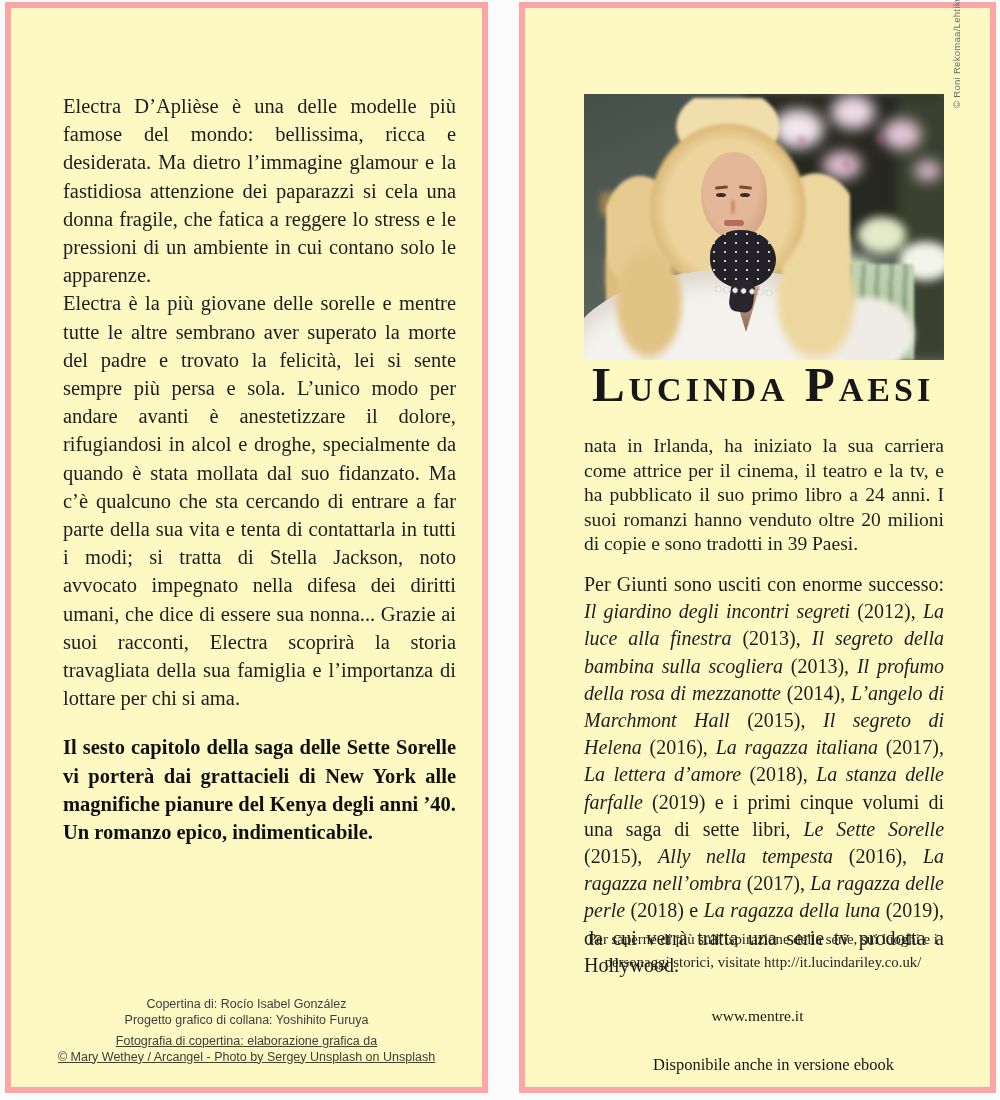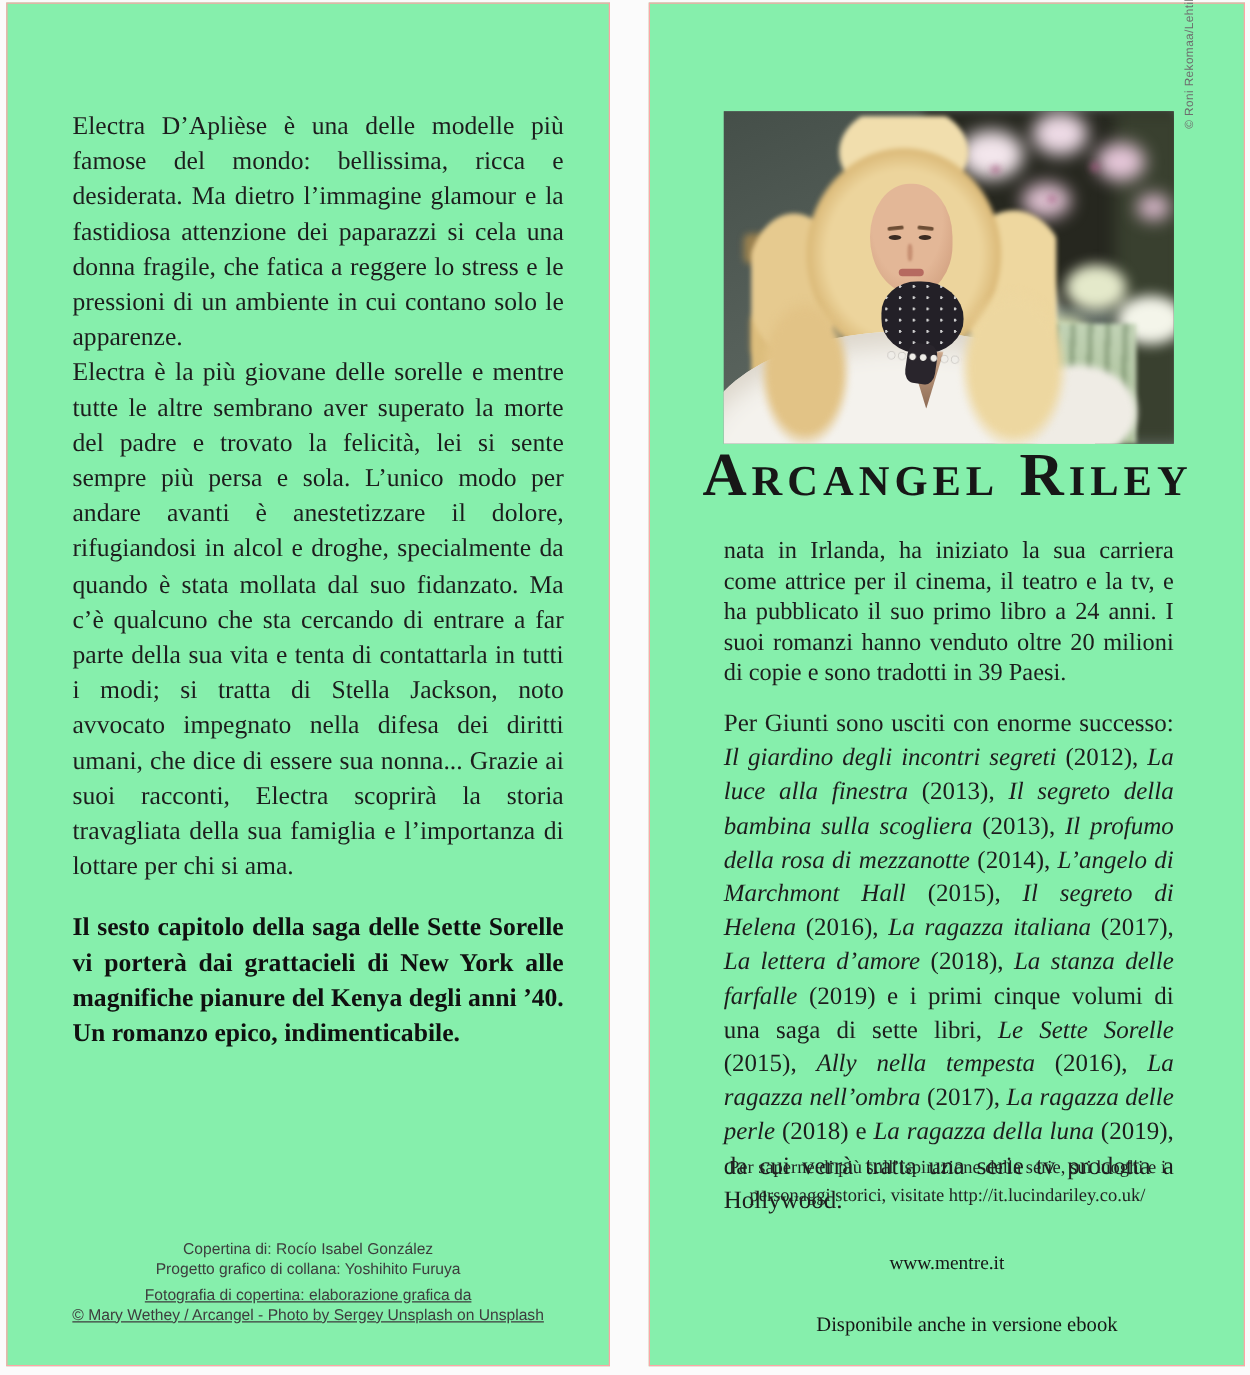--- a/index.html
+++ b/index.html
@@ -4,22 +4,22 @@
 <style>
   html,body{margin:0;padding:0;}
   body{
     width:1000px;height:1100px;position:relative;
     background:#fbfbfb;
     font-family:"Liberation Serif", serif;
     color:#1d1d1d;
     overflow:hidden;
   }
   .panel{
-    position:absolute;top:2px;height:1091px;background:#86efac;
-    border:1px solid #fca5a5;box-sizing:border-box;
+    position:absolute;top:2px;height:1091px;background:#fef9c3;
+    border:6px solid #fca5a5;box-sizing:border-box;
   }
   .panel-left{left:5px;width:483px;}
   .panel-right{left:519px;width:477px;}
 
   
   .synopsis{position:absolute;top:84px;left:52px;width:393px;}
   .synopsis p{
     margin:0;font-size:20.5px;line-height:28.2px;
     text-align:justify;hyphens:auto;-webkit-hyphens:auto;
   }
@@ -180,19 +180,19 @@
     <div class="ph-eyeR"></div>
     <div class="ph-nose"></div>
     <div class="ph-lips"></div>
     <div class="ph-scarf"></div>
     <div class="ph-scarftail"></div>
     <div class="ph-pearls"></div>
   </div>
   <div class="photo-credit-wrap">
     <span>© Roni Rekomaa/Lehtikuva</span>
   </div>
-  <h1 class="author-name">Arcangel Riley</h1>
+  <h1 class="author-name">Lucinda Paesi</h1>
   <p class="bio">nata in Irlanda, ha iniziato la sua carriera come attrice per il cinema, il teatro e la tv, e ha pubblicato il suo primo libro a 24 anni. I suoi romanzi hanno venduto oltre 20 milioni di copie e sono tradotti in 39 Paesi.</p>
   <p class="bibliography"><span>Per Giunti sono usciti con enorme successo: </span><i>Il giardino degli incontri segreti</i><span> (2012), </span><i>La luce alla finestra</i><span> (2013), </span><i>Il segreto della bambina sulla scogliera</i><span> (2013), </span><i>Il profumo della rosa di mezzanotte</i><span> (2014), </span><i>L’angelo di Marchmont Hall</i><span> (2015), </span><i>Il segreto di Helena</i><span> (2016), </span><i>La ragazza italiana</i><span> (2017), </span><i>La lettera d’amore</i><span> (2018), </span><i>La stanza delle farfalle</i><span> (2019) e i primi cinque volumi di una saga di sette libri, </span><i>Le Sette Sorelle</i><span> (2015), </span><i>Ally nella tempesta</i><span> (2016), </span><i>La ragazza nell’ombra</i><span> (2017), </span><i>La ragazza delle perle</i><span> (2018) e </span><i>La ragazza della luna</i><span> (2019), da cui verrà tratta una serie tv prodotta a Hollywood.</span></p>
   <p class="series-note">Per saperne di più sull’ispirazione della serie, sui luoghi e i personaggi storici, visitate http://it.lucindariley.co.uk/</p>
   <p class="website">www.mentre.it</p>
   <p class="ebook">Disponibile anche in versione ebook</p>
 </div>
 
 </body></html>

